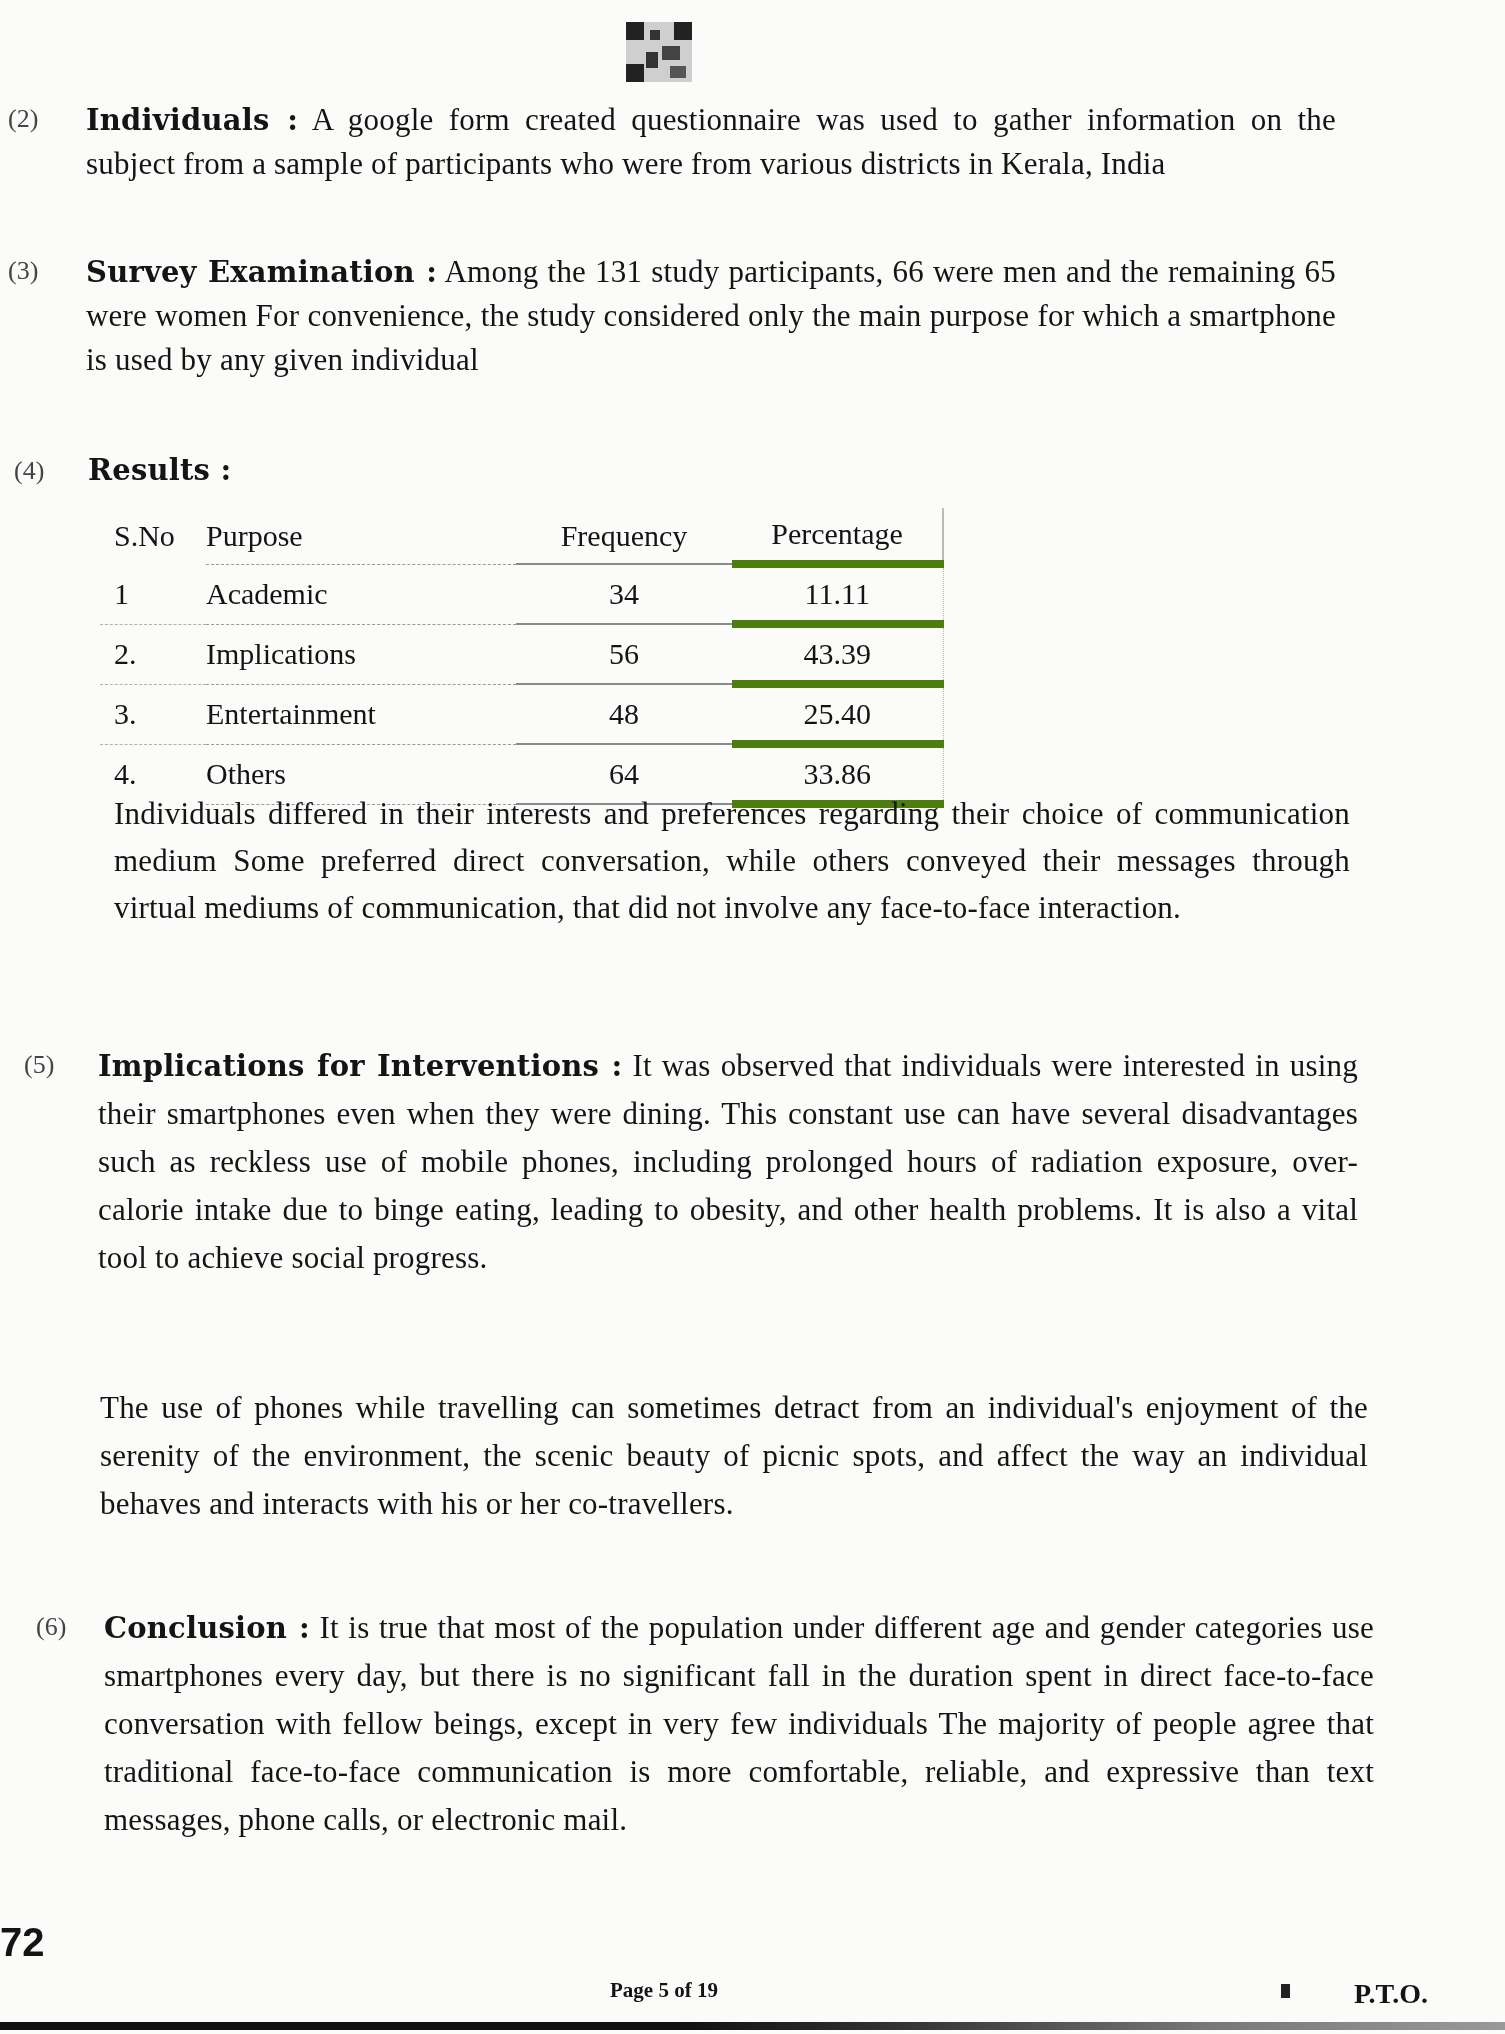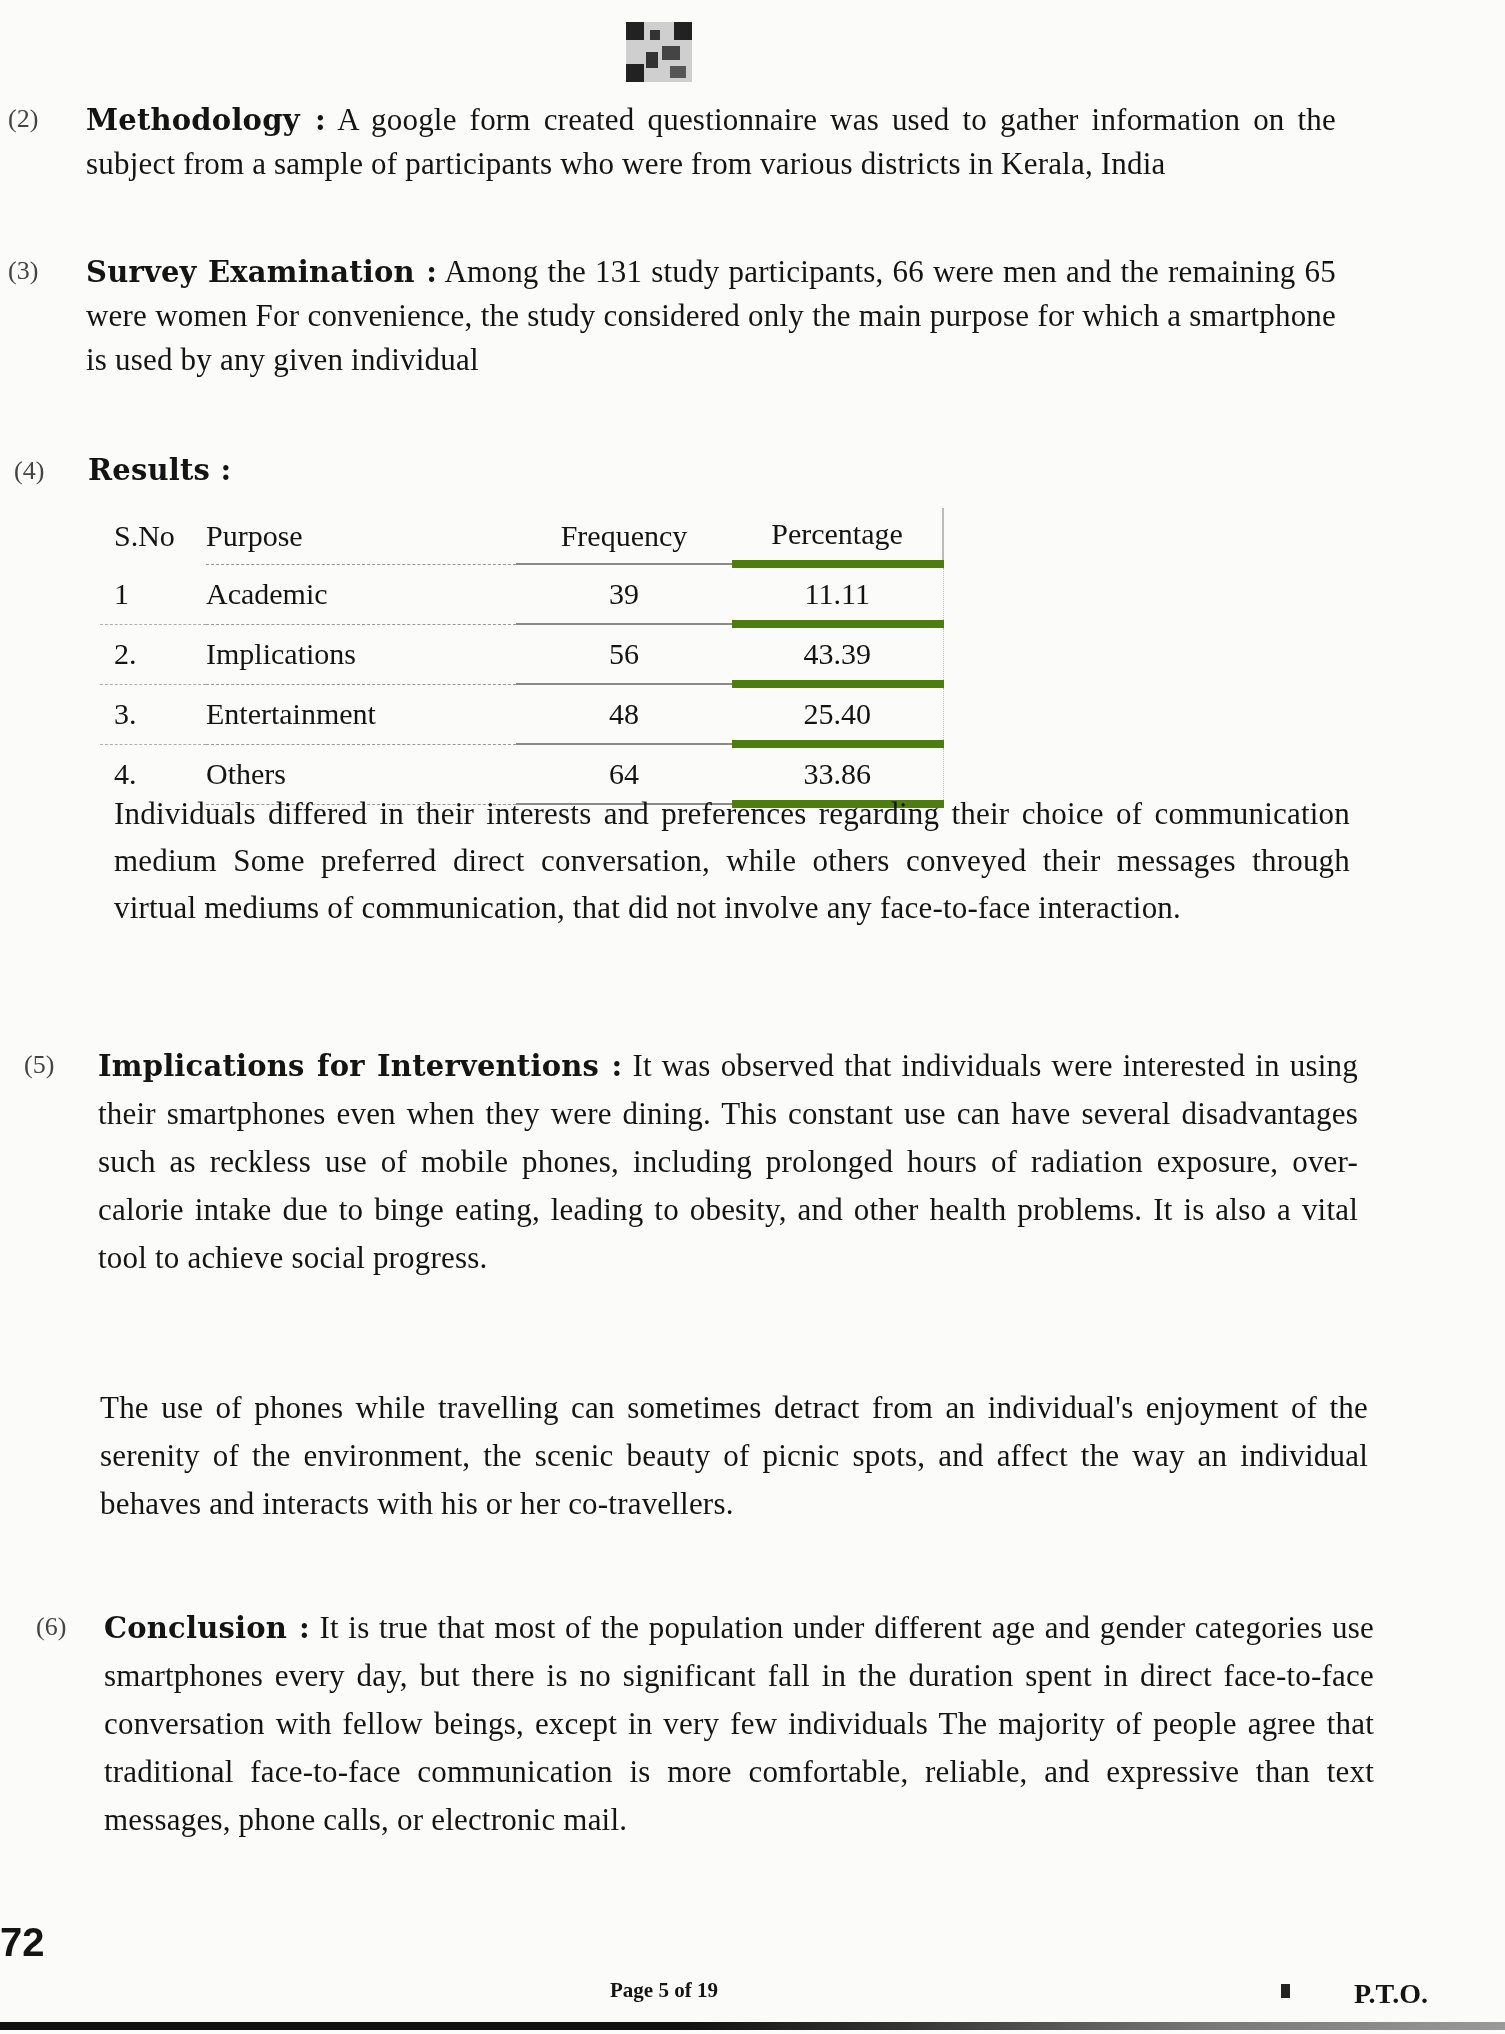--- a/index.html
+++ b/index.html
@@ -88,21 +88,21 @@
     background: linear-gradient(90deg,#111 0%, #111 45%, #333 60%, #777 80%, #999 100%);
   }
 </style>
 </head>
 <body>
 
 <div class="qr"></div>
 
 <span class="num" style="left:8px; top:104px;">(2)</span>
 <div class="section para" style="left:86px; top:98px; width:1250px;">
-  <p><span class="head">Methodology :</span> <span>A google form created questionnaire was used to gather information on the subject from a sample of participants who were from various districts in Kerala, India</span></p>
+  <p><span class="head">Individuals :</span> <span>A google form created questionnaire was used to gather information on the subject from a sample of participants who were from various districts in Kerala, India</span></p>
 </div>
 
 <span class="num" style="left:8px; top:256px;">(3)</span>
 <div class="section para" style="left:86px; top:250px; width:1250px;">
   <p><span class="head">Survey Examination :</span> <span>Among the 131 study participants, 66 were men and the remaining 65 were women  For convenience, the study considered only the main purpose for which a smartphone is used by any given individual</span></p>
 </div>
 
 <span class="num" style="left:14px; top:456px;">(4)</span>
 <div class="section" style="left:88px; top:448px;">
   <span class="head">Results :</span>
@@ -114,21 +114,21 @@
       <th class="c-sno" style="text-align:left;">S.No</th>
       <th class="c-purpose" style="text-align:left; border-bottom:1px dashed #999;">Purpose</th>
       <th class="c-freq">Frequency</th>
       <th class="c-pct">Percentage</th>
     </tr>
   </thead>
   <tbody>
     <tr>
       <td class="c-sno">1</td>
       <td class="c-purpose">Academic</td>
-      <td class="c-freq">39</td>
+      <td class="c-freq">34</td>
       <td class="c-pct">11.11</td>
     </tr>
     <tr>
       <td class="c-sno">2.</td>
       <td class="c-purpose">Implications</td>
       <td class="c-freq">56</td>
       <td class="c-pct">43.39</td>
     </tr>
     <tr>
       <td class="c-sno">3.</td>

